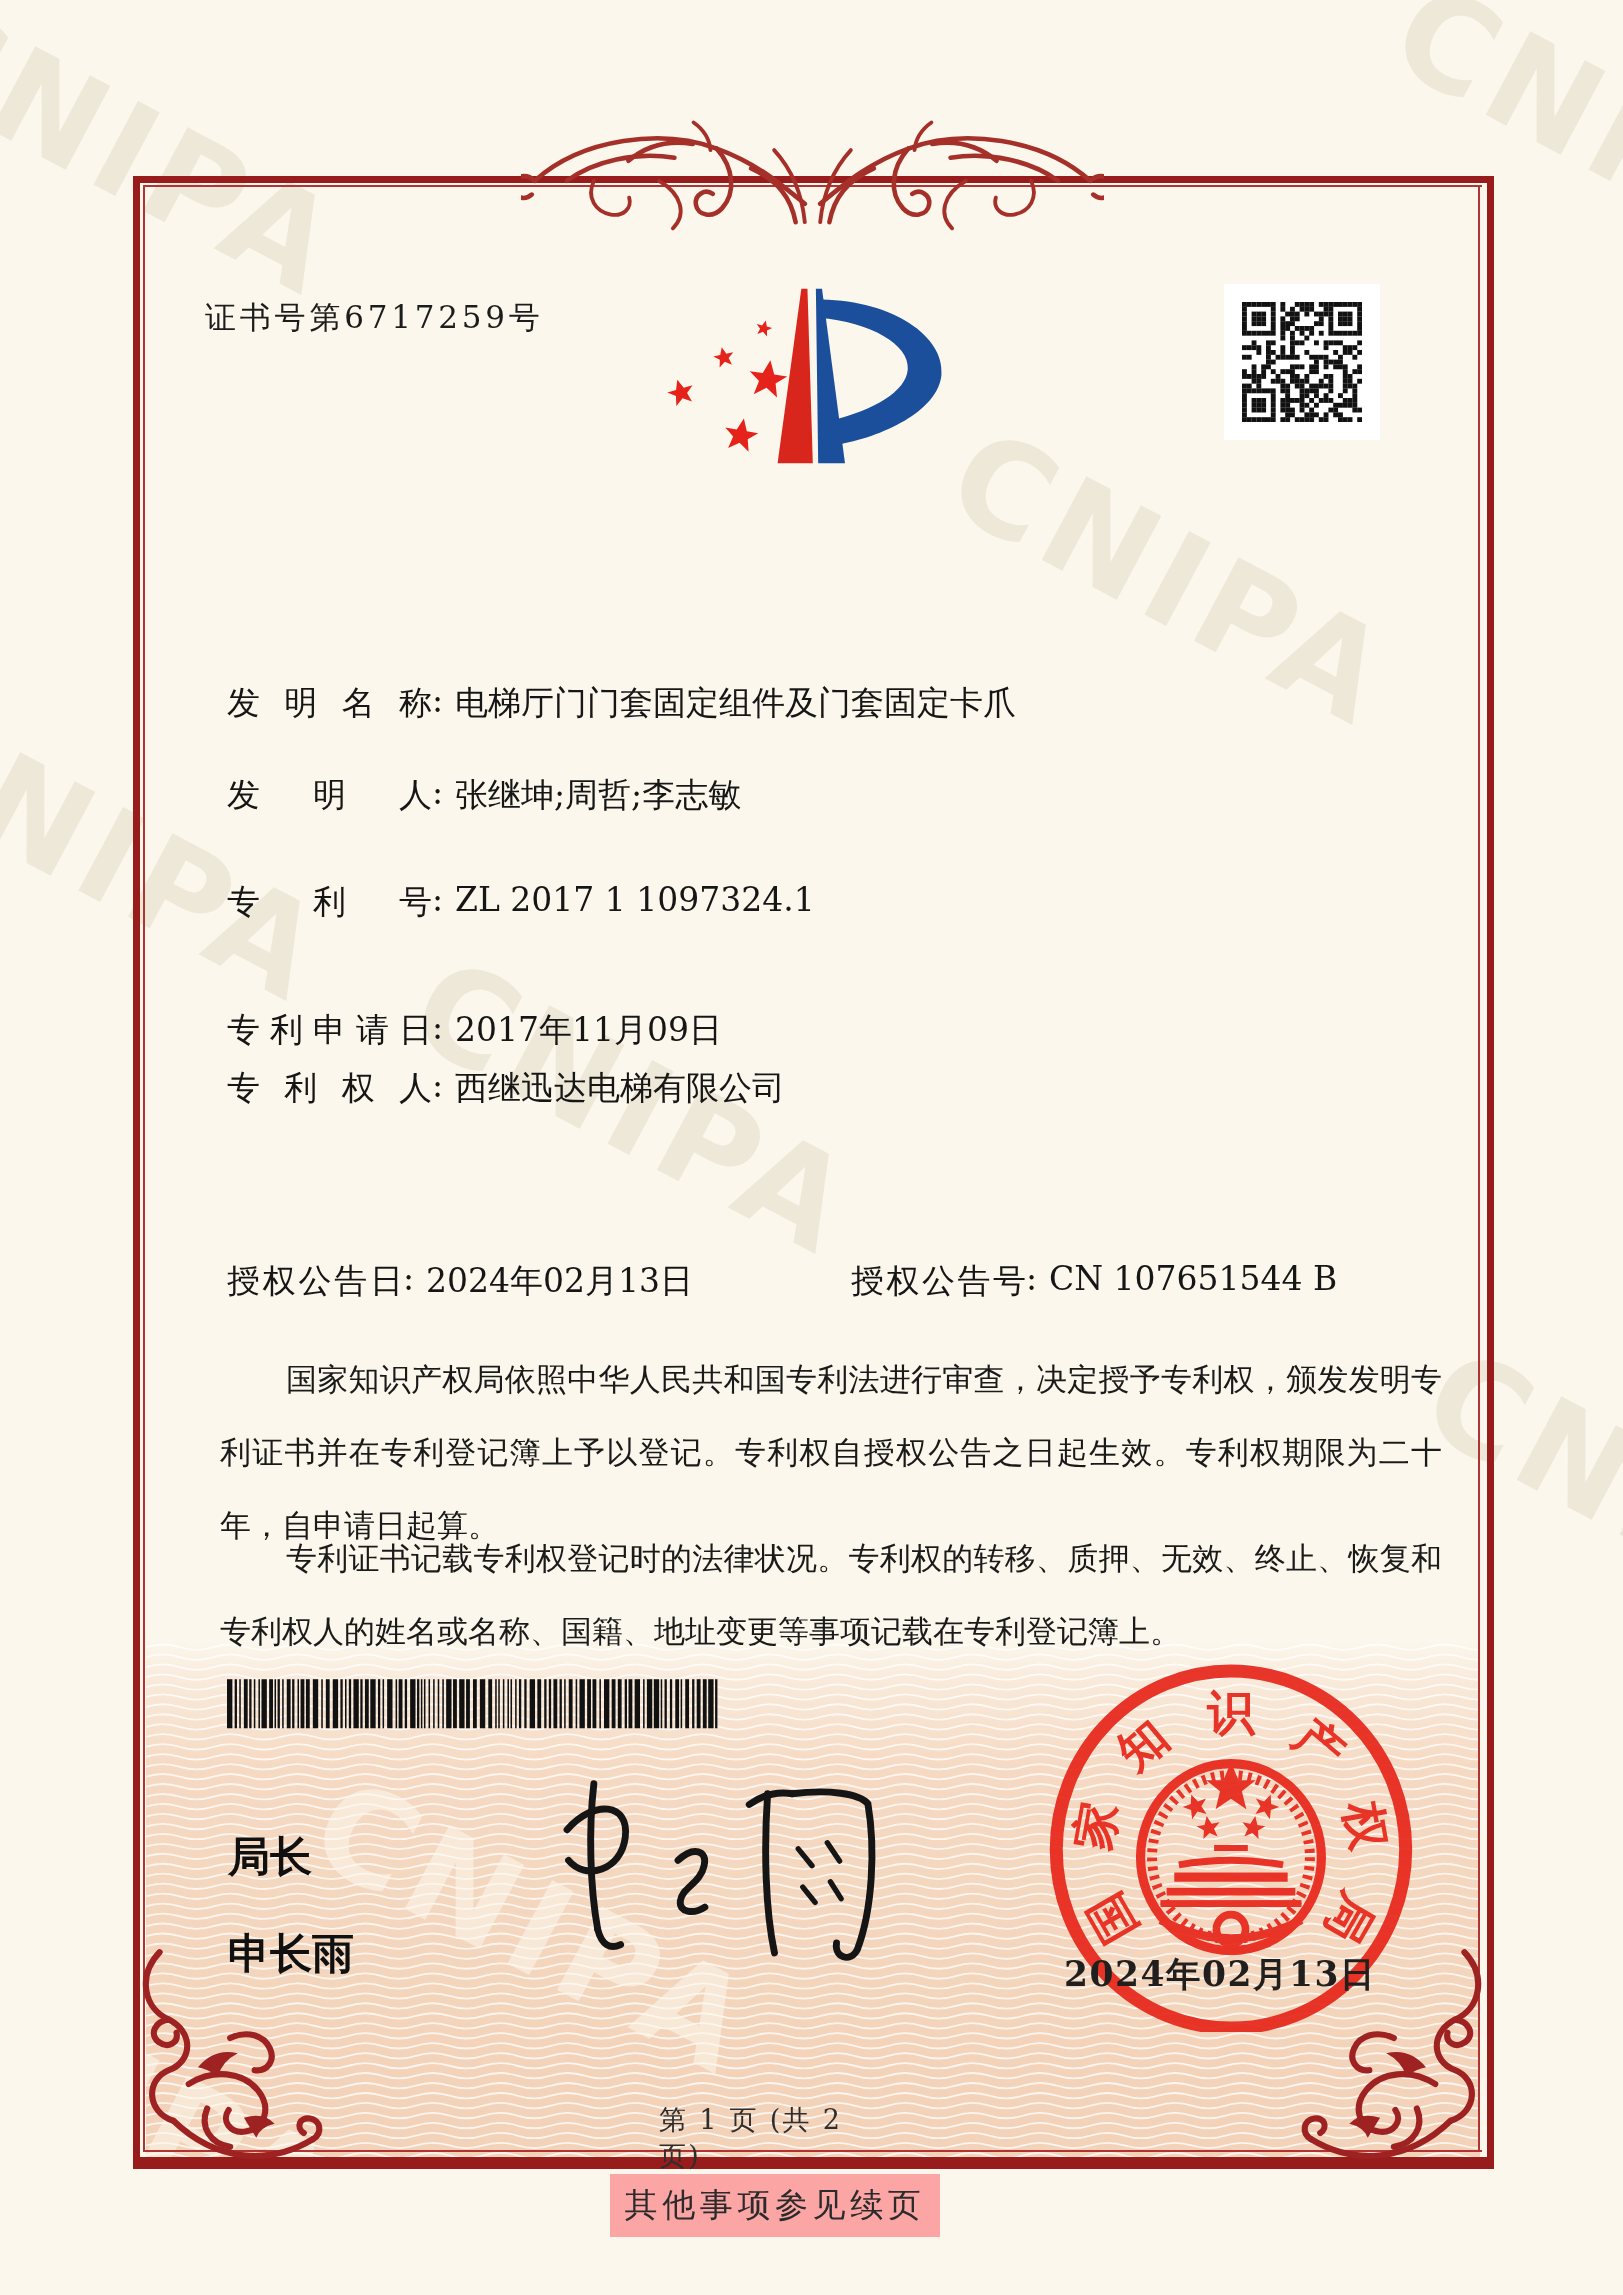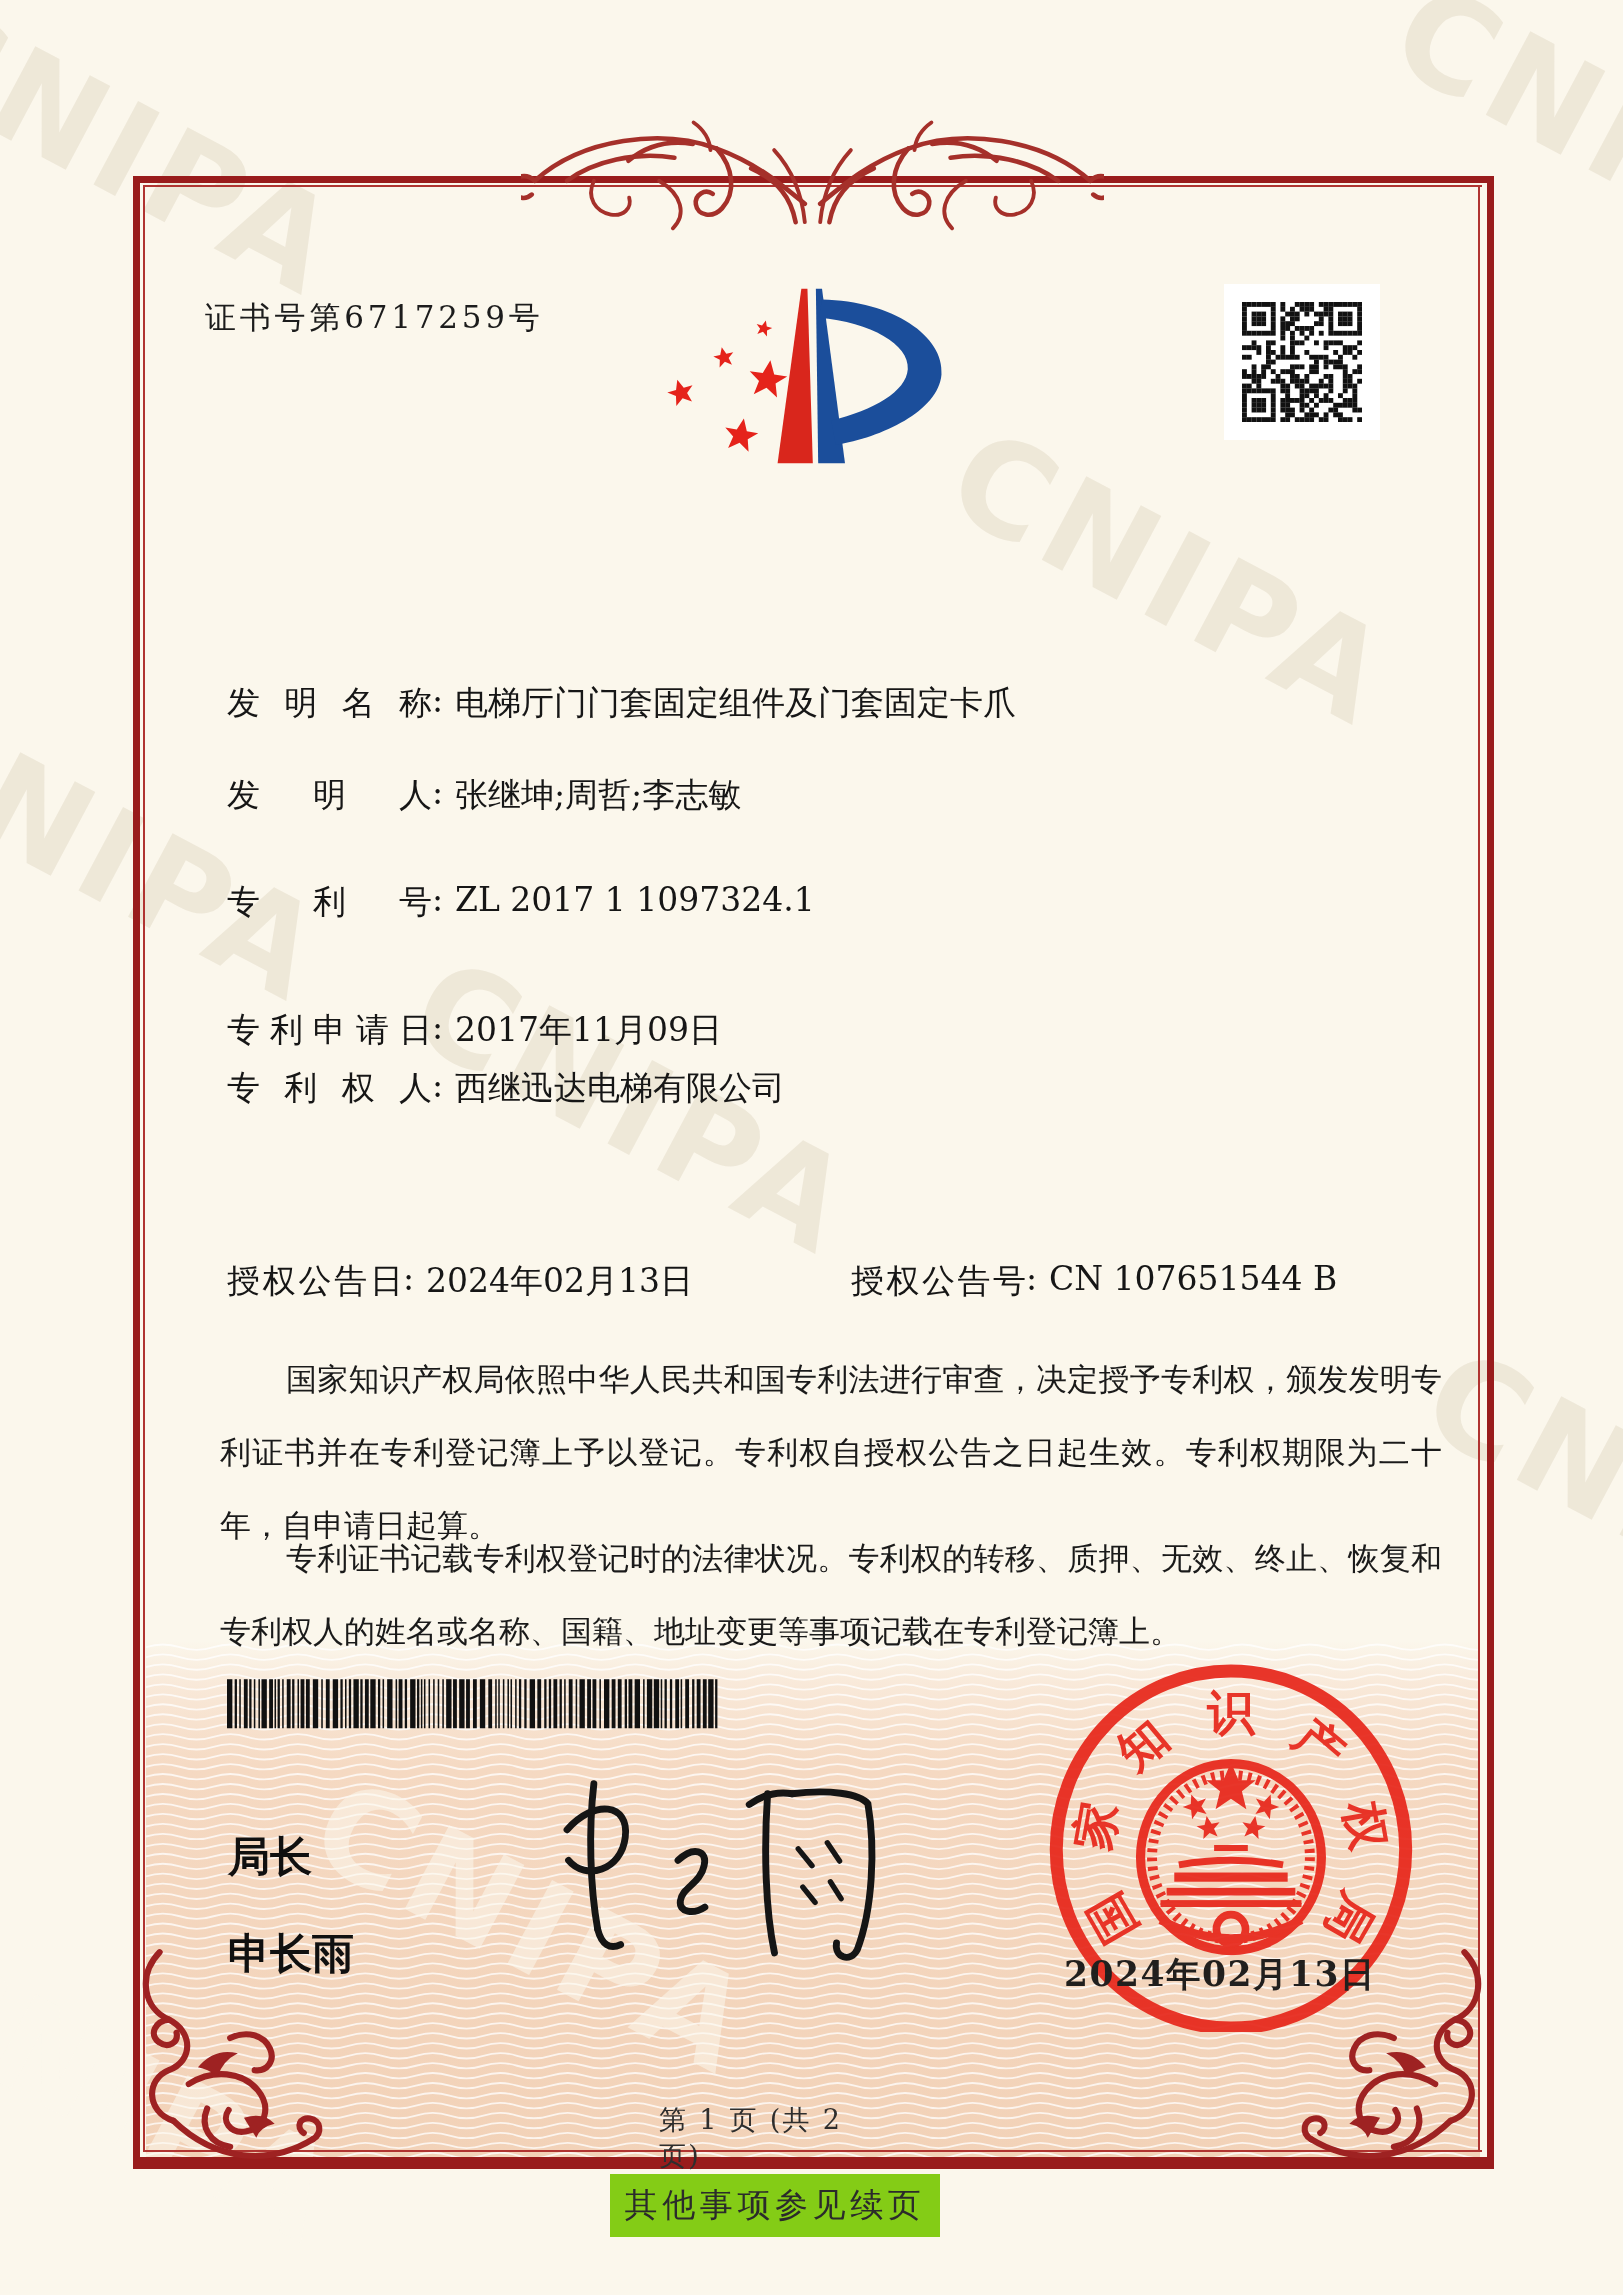--- a/index.html
+++ b/index.html
@@ -30,21 +30,21 @@
   .flabel{display:inline-block;width:205px;text-align:justify;text-align-last:justify;vertical-align:top;font-family:Liberation Mono, monospace;}
   .flabel2{display:inline-block;width:175px;text-align:justify;text-align-last:justify;vertical-align:top;}
   .fcolon{display:inline-block;width:23px;vertical-align:top;}
   .fvalue{vertical-align:top;}
   .col2{position:absolute;left:624px;top:0;}
   .para{left:220px;width:1222px;font-size:31px;line-height:73px;text-align:justify;
         text-indent:66px;color:#1a1a1a;}
   #officer-title,#officer-name{left:228px;font-size:42px;font-weight:bold;
         font-family:"DejaVu Sans","Liberation Sans",sans-serif;color:#101010;}
   #page-num{left:659px;top:2102px;width:230px;text-align:left;font-size:27px;color:#2e2e2e;letter-spacing:2.3px;}
-  #note-box{left:610px;top:2174px;width:330px;height:63px;background:#84cc16;z-index:6;
+  #note-box{left:610px;top:2174px;width:330px;height:63px;background:#fca5a5;z-index:6;
             display:flex;align-items:center;justify-content:center;}
   #note-box span{font-size:33px;letter-spacing:4.6px;color:#2b2b2b;}
   #qr-box{left:1224px;top:284px;width:156px;height:156px;background:#ffffff;z-index:5;}
   #qr{position:absolute;left:18.4px;top:18.4px;}
 </style>
 </head>
 <body>
 
 <div id="page">
 

